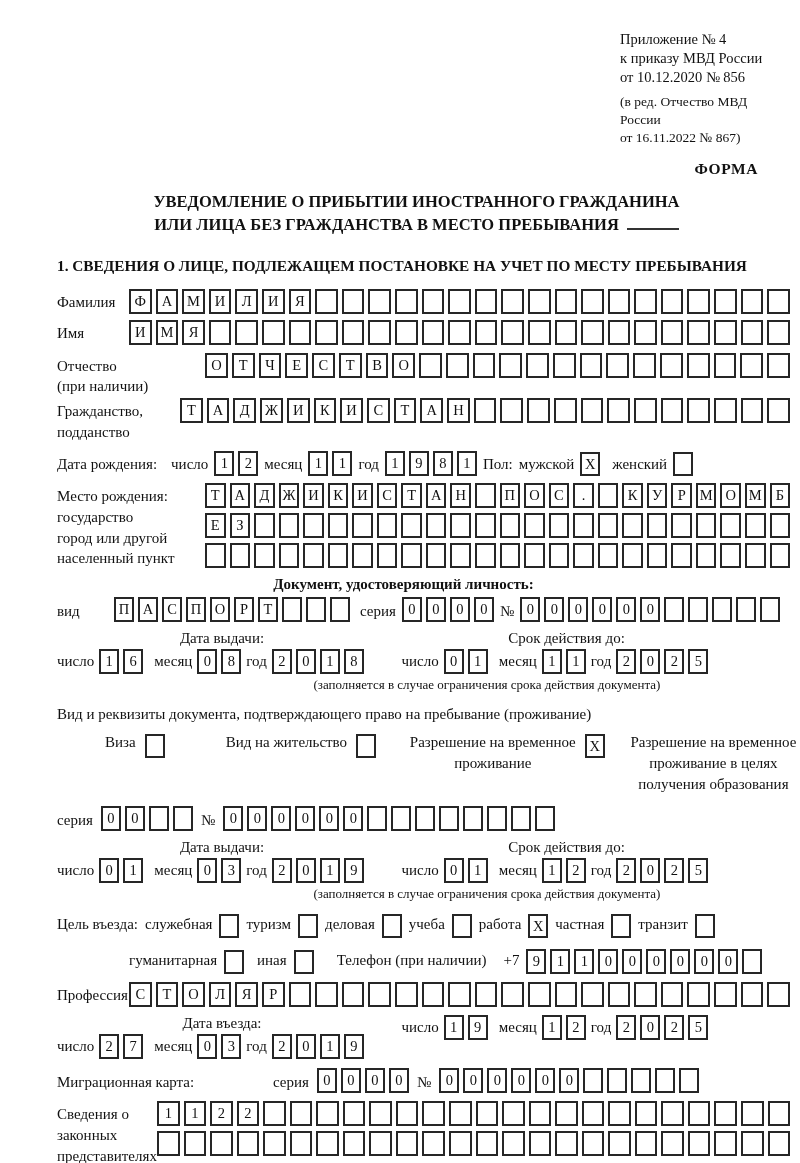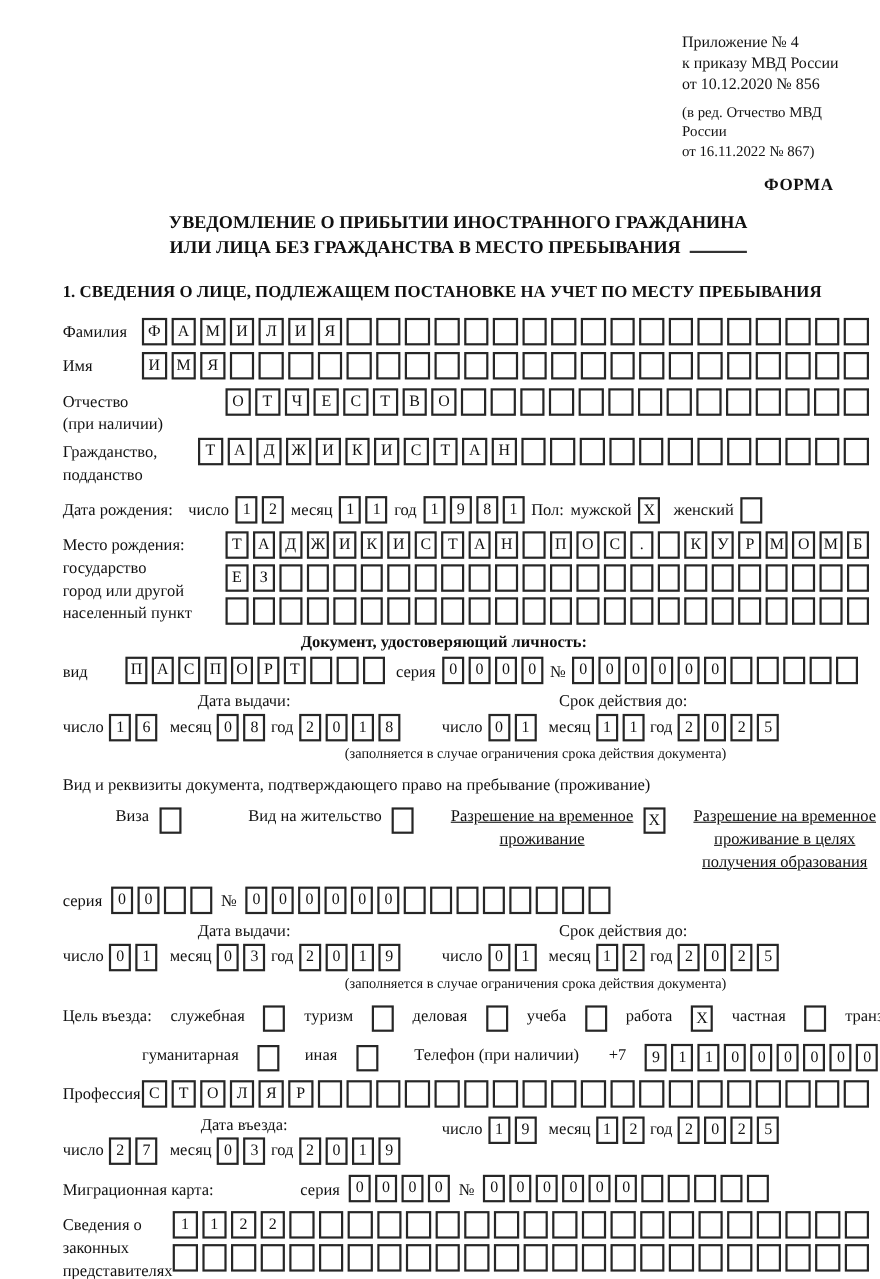--- a/index.html
+++ b/index.html
@@ -47,24 +47,24 @@
   .dhalf-l { width: 47%; flex: none; }
   .dhalf-r { flex: 1; }
   .dhead { width: 330px; text-align: center; font-size: 15px; margin-bottom: 2px; }
   .dgroup { display: flex; align-items: center; gap: 5px; font-size: 15px; }
   .dgroup .lbl { padding-top: 0; }
   .note { font-size: 13px; white-space: nowrap; margin-left: -88px; margin-top: 3px; }
 
   .inline { display: flex; align-items: center; gap: 6px; font-size: 15px; }
   .opts { display: flex; align-items: flex-start; gap: 13px; margin-top: 7px; }
   .opt { display: flex; align-items: flex-start; gap: 9px; margin-left: 48px; }
-  .opt .lblblock { text-align: center; padding-top: 0; text-decoration: underline; }
+  .opt .lblblock { text-align: center; padding-top: 0; }
   .opt .lbl { padding-top: 0; }
 
-  .purpose-row { display: flex; align-items: flex-start; gap: 17px; font-size: 15px; }
+  .purpose-row { display: flex; align-items: flex-start; gap: 7px; font-size: 15px; }
   .purpose-row .lbl { padding-top: 2px; }
 </style>
 </head>
 <body>
 
 <div class="page">
 
   <div class="hdr">
     <div>Приложение № 4</div>
     <div>к приказу МВД России</div>

